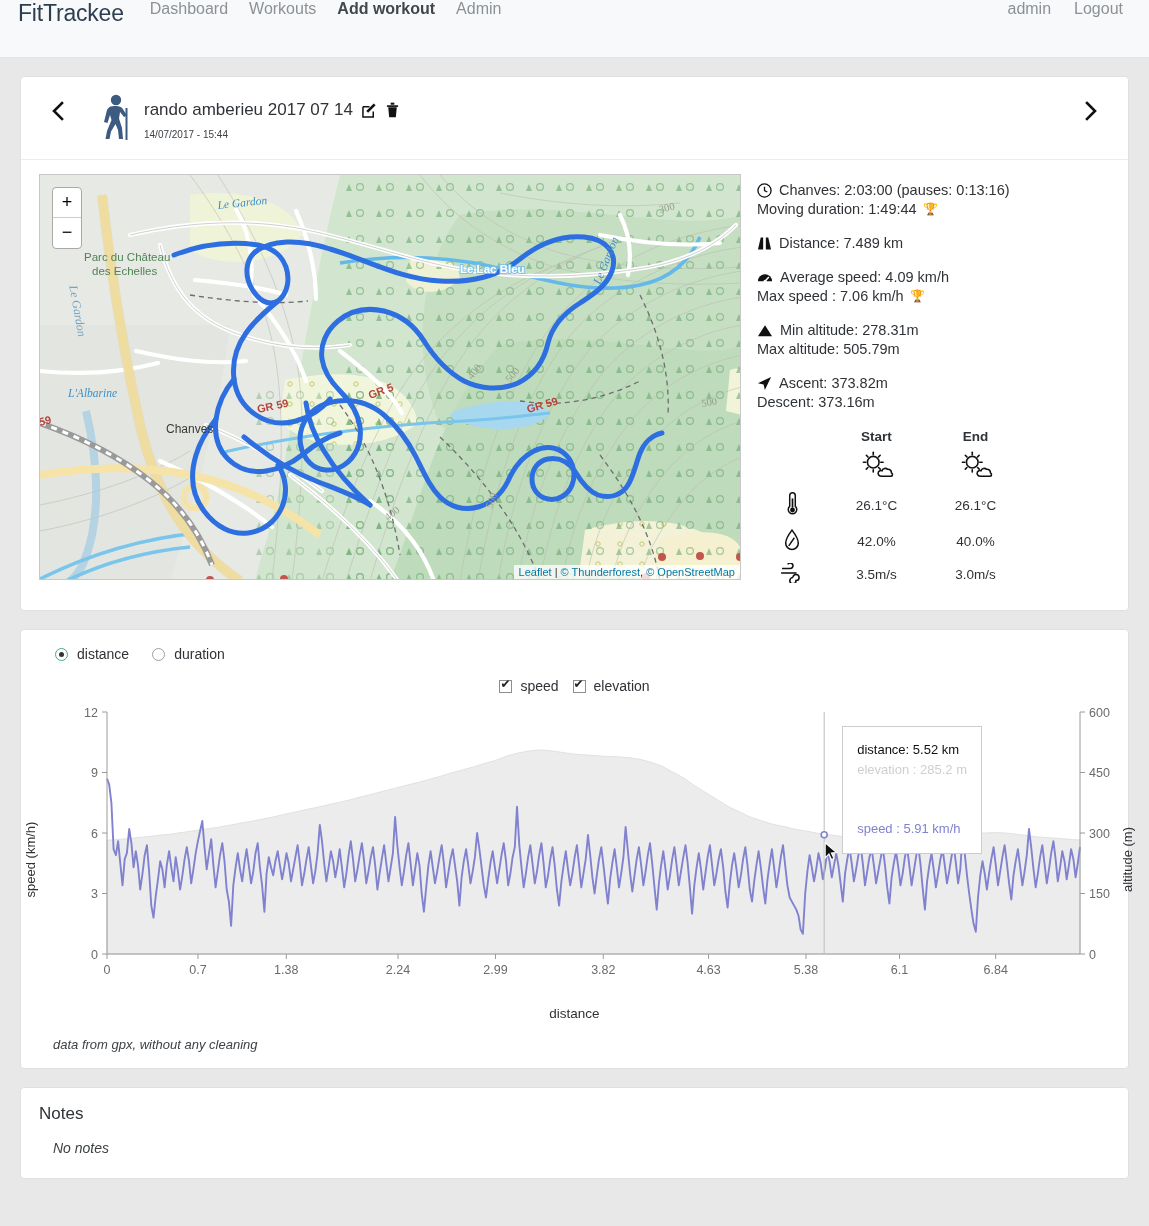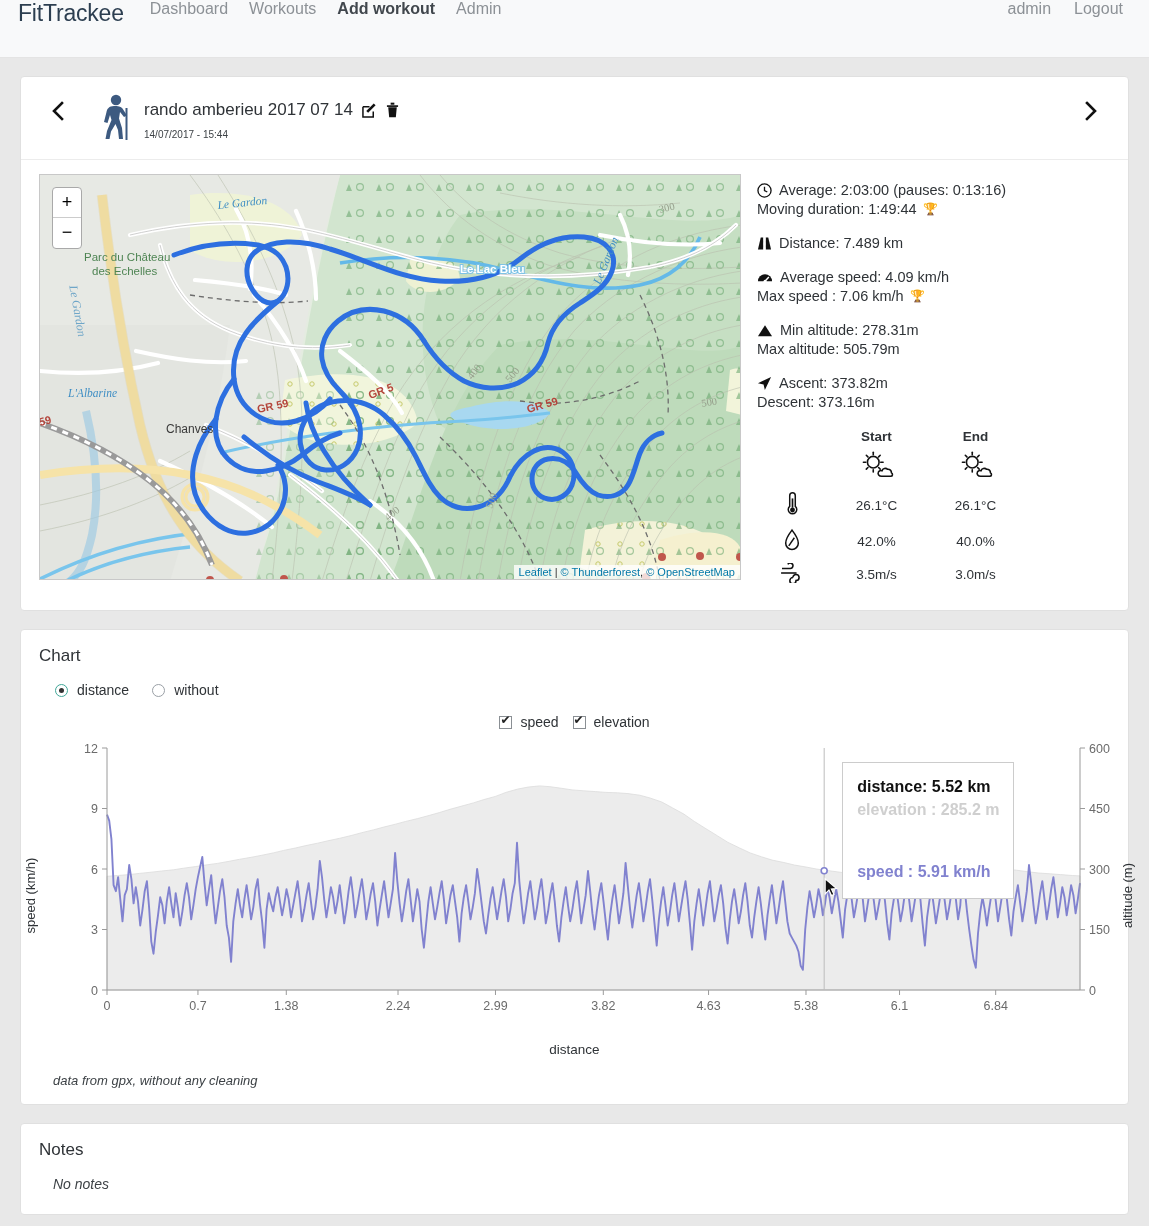--- a/index.html
+++ b/index.html
@@ -108,21 +108,21 @@
   }
   .ylabel-left { left: -46px; top: 148px; transform: rotate(-90deg); }
   .ylabel-right { right: -50px; top: 148px; transform: rotate(-90deg); }
   .xlabel { text-align: center; font-size: 13.5px; color: #2f3337; margin-top: 2px; }
   .gpxnote { font-size: 13px; font-style: italic; color: #3d4246; padding: 16px 0 6px 14px; }
 
   .tooltip {
     position: absolute; border: 1px solid #ccc; background: #fff;
     padding: 10px 14px 12px 14px; z-index: 9;
   }
-  .tt-row { font-size: 16px; margin: 5px 0; font-weight: bold; }
+  .tt-row { font-size: 13px; margin: 5px 0; }
   .tt-dist { color: #111; }
   .tt-elev { color: #cfcfcf; }
   .tt-speed { color: #8182cf; margin-top: 44px; }
 
   .notes-card { padding: 16px 18px 22px 18px; }
   .notes-empty { font-size: 14px; font-style: italic; color: #3d4246; padding-left: 14px; margin-top: 14px; }
   .tick { font-size: 12.5px; fill: #6b6b6b; }
 </style>
 </head>
 <body>
@@ -383,21 +383,21 @@
       </div>
 
       <div class="stats">
 
         <div class="stat-group">
           <div class="stat-row">
             <svg width="15" height="15" viewBox="0 0 16 16">
               <circle cx="8" cy="8" r="7" fill="none" stroke="#111" stroke-width="1.4"></circle>
               <path d="M8 4 L8 8 L11 9.6" stroke="#111" stroke-width="1.4" fill="none"></path>
             </svg>
-            <span>Average: 2:03:00 (pauses: 0:13:16)</span>
+            <span>Chanves: 2:03:00 (pauses: 0:13:16)</span>
           </div>
           <div class="stat-row stat-sub">
             <span>Moving duration: 1:49:44</span>
             <span class="trophy">🏆</span>
           </div>
         </div>
 
         <div class="stat-group">
           <div class="stat-row">
             <svg width="15" height="15" viewBox="0 0 16 16">
@@ -530,27 +530,26 @@
               <td>3.0m/s</td>
             </tr>
           </tbody>
             </table>
         </div>
       </div>
     </div>
   </div>
 
   <div class="card chart-card">
-    <div class="sec-title">Chart</div>
 
     <div class="radios">
       <span class="radio on"></span>
       <span class="radio-lbl">distance</span>
       <span class="radio"></span>
-      <span class="radio-lbl">without</span>
+      <span class="radio-lbl">duration</span>
     </div>
 
     <div class="checks">
       <span class="chk">
         <span class="box"></span>
         <span>speed</span>
       </span>
       <span class="chk">
         <span class="box"></span>
         <span>elevation</span>

